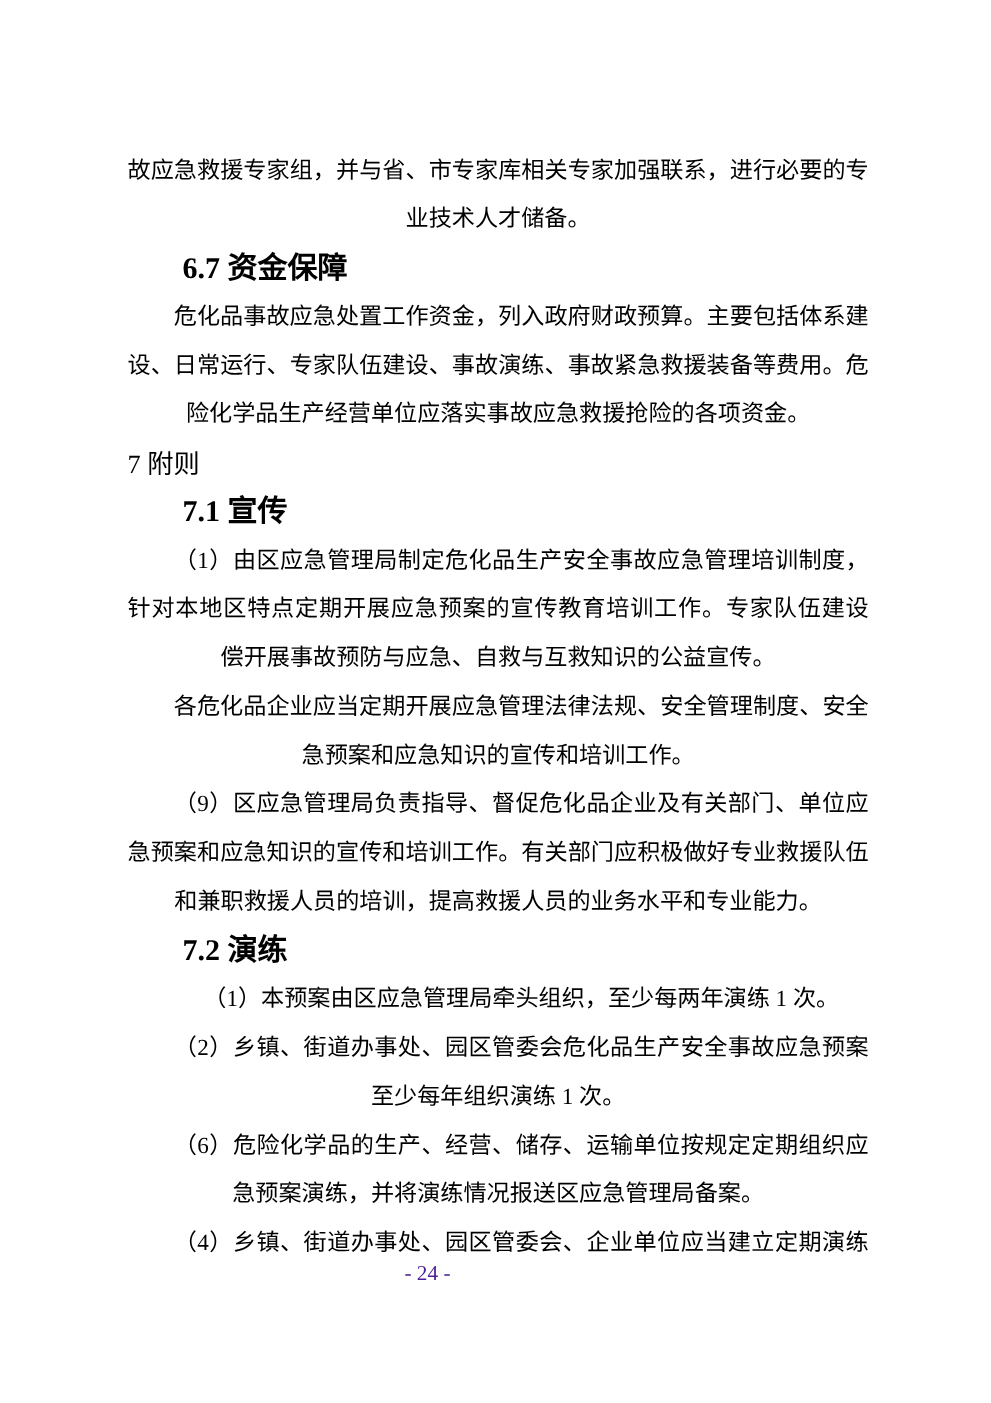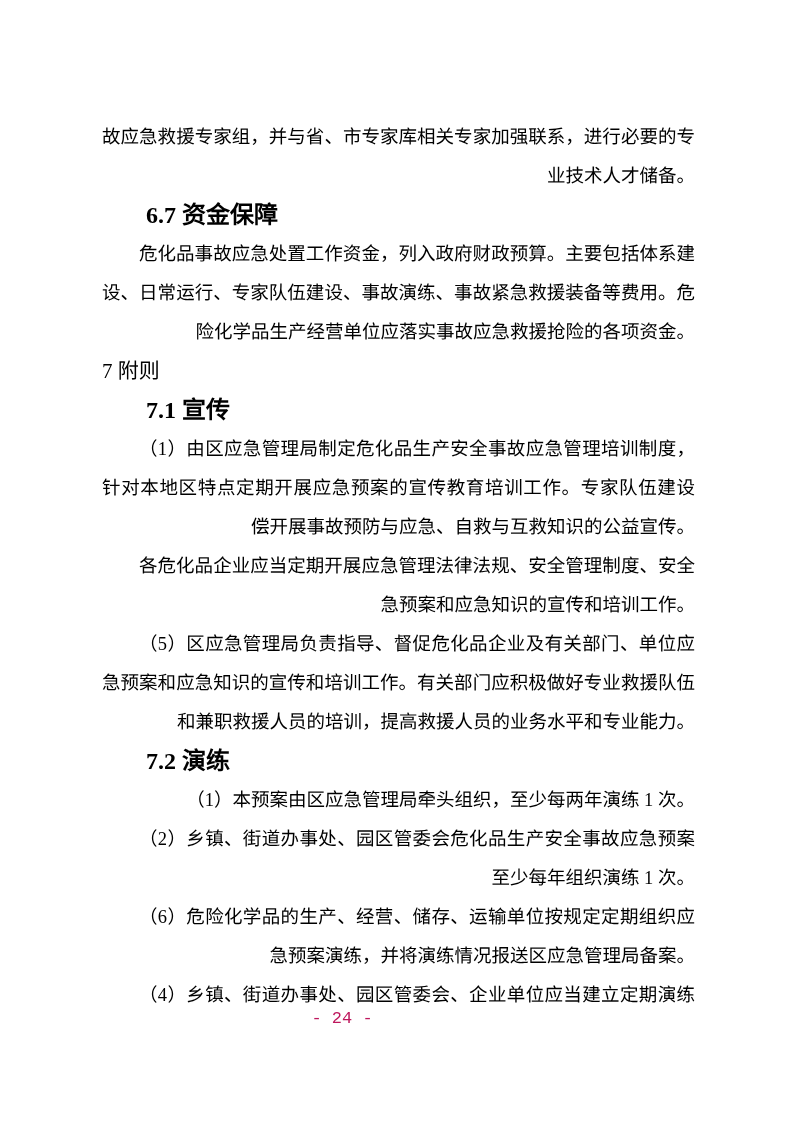--- a/index.html
+++ b/index.html
@@ -14,21 +14,21 @@
   }
   .content {
     position: absolute;
     left: 102px;
     top: 118px;
     width: 593px;
   }
   .line {
     font-size: 18.5px;
     line-height: 39px;
-    text-align: right;
+    text-align: center;
   }
   .line.fill {
     text-align: justify;
     text-align-last: justify;
     text-justify: inter-character;
   }
   .line.indent { padding-left: 37px; }
   .h1 {
     font-size: 21px;
     font-weight: 400;
@@ -41,43 +41,42 @@
     padding-left: 44px;
   }
   .footer {
     position: absolute;
     top: 1006px;
     left: 0;
     width: 684px;
     text-align: center;
     font-size: 17px;
     line-height: 26px;
-    color: #be185d;
-    font-family: Liberation Mono, monospace;
+    color: #4c1d95;
   }
 </style>
 </head>
 <body>
 
 <div class="page">
   <div class="content">
       <div class="line fill">故应急救援专家组，并与省、市专家库相关专家加强联系，进行必要的专</div>
       <div class="line">业技术人才储备。</div>
       <div class="h2">6.7 资金保障</div>
       <div class="line indent fill">危化品事故应急处置工作资金，列入政府财政预算。主要包括体系建</div>
       <div class="line fill">设、日常运行、专家队伍建设、事故演练、事故紧急救援装备等费用。危</div>
       <div class="line">险化学品生产经营单位应落实事故应急救援抢险的各项资金。</div>
       <div class="h1">7 附则</div>
       <div class="h2">7.1 宣传</div>
       <div class="line indent fill">（1）由区应急管理局制定危化品生产安全事故应急管理培训制度，</div>
       <div class="line fill">针对本地区特点定期开展应急预案的宣传教育培训工作。专家队伍建设</div>
       <div class="line">偿开展事故预防与应急、自救与互救知识的公益宣传。</div>
       <div class="line indent fill">各危化品企业应当定期开展应急管理法律法规、安全管理制度、安全</div>
       <div class="line">急预案和应急知识的宣传和培训工作。</div>
-      <div class="line indent fill">（5）区应急管理局负责指导、督促危化品企业及有关部门、单位应</div>
+      <div class="line indent fill">（9）区应急管理局负责指导、督促危化品企业及有关部门、单位应</div>
       <div class="line fill">急预案和应急知识的宣传和培训工作。有关部门应积极做好专业救援队伍</div>
       <div class="line">和兼职救援人员的培训，提高救援人员的业务水平和专业能力。</div>
       <div class="h2">7.2 演练</div>
       <div class="line indent">（1）本预案由区应急管理局牵头组织，至少每两年演练 1 次。</div>
       <div class="line indent fill">（2）乡镇、街道办事处、园区管委会危化品生产安全事故应急预案</div>
       <div class="line">至少每年组织演练 1 次。</div>
       <div class="line indent fill">（6）危险化学品的生产、经营、储存、运输单位按规定定期组织应</div>
       <div class="line">急预案演练，并将演练情况报送区应急管理局备案。</div>
       <div class="line indent fill">（4）乡镇、街道办事处、园区管委会、企业单位应当建立定期演练</div>
     </div>

